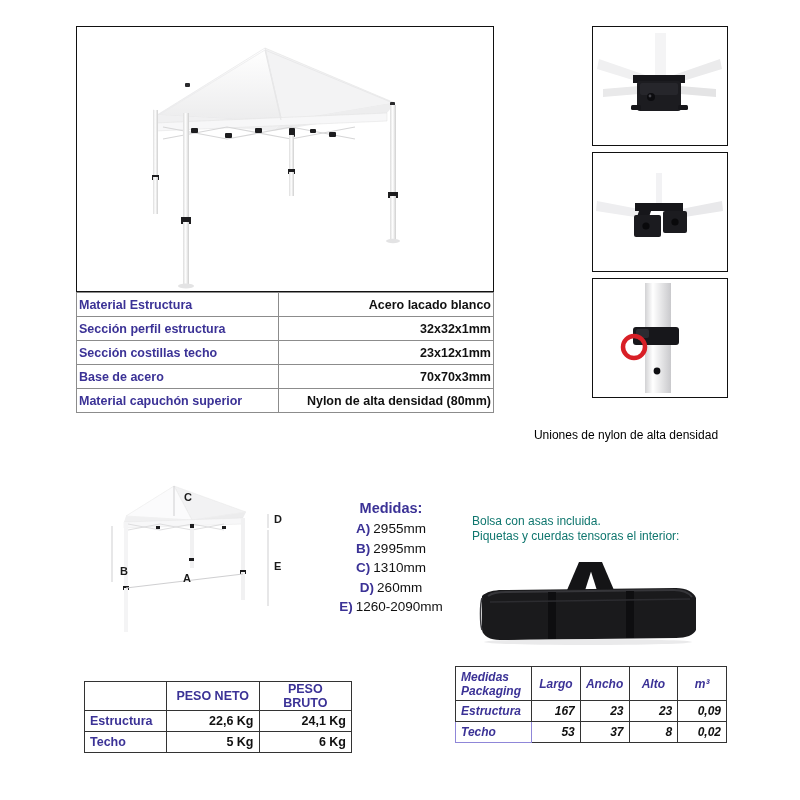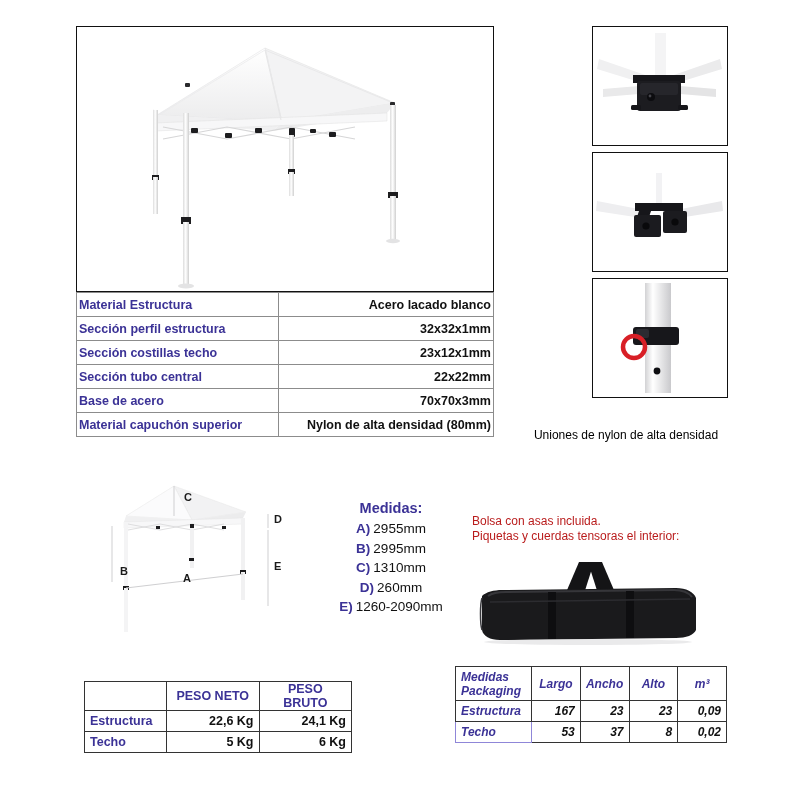--- a/index.html
+++ b/index.html
@@ -115,21 +115,21 @@
   }
 
   
   #bag-text {
     left: 472px;
     top: 514px;
     width: 266px;
   }
   #bag-text div {
     font-size: 12px;
-    color: #b91c1c;
+    color: #0f766e;
     line-height: 15px;
   }
   #bag-photo {
     left: 476px;
     top: 552px;
     width: 224px;
     height: 94px;
   }
 
   
@@ -254,24 +254,20 @@
       <td class="k">Material Estructura</td>
       <td class="v">Acero lacado blanco</td>
     </tr>
     <tr>
       <td class="k">Sección perfil estructura</td>
       <td class="v">32x32x1mm</td>
     </tr>
     <tr>
       <td class="k">Sección costillas techo</td>
       <td class="v">23x12x1mm</td>
-    </tr>
-    <tr>
-      <td class="k">Sección tubo central</td>
-      <td class="v">22x22mm</td>
     </tr>
     <tr>
       <td class="k">Base de acero</td>
       <td class="v">70x70x3mm</td>
     </tr>
     <tr>
       <td class="k">Material capuchón superior</td>
       <td class="v">Nylon de alta densidad (80mm)</td>
     </tr>
   </tbody>

